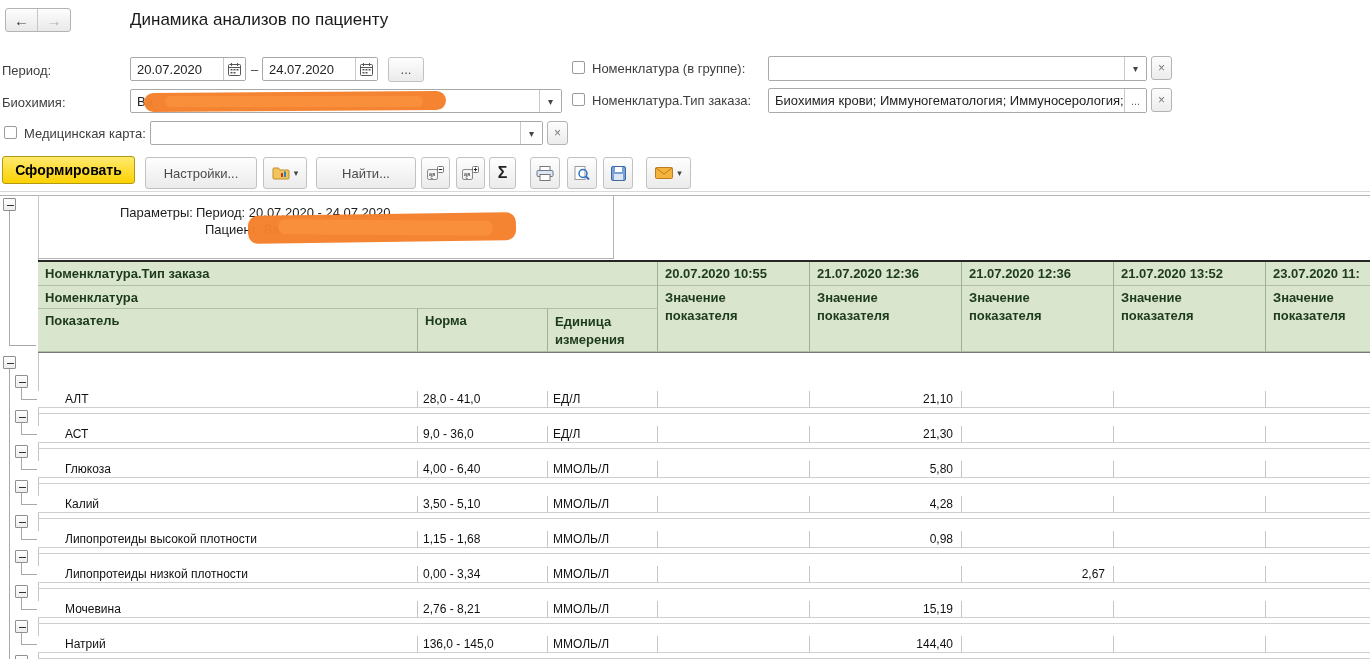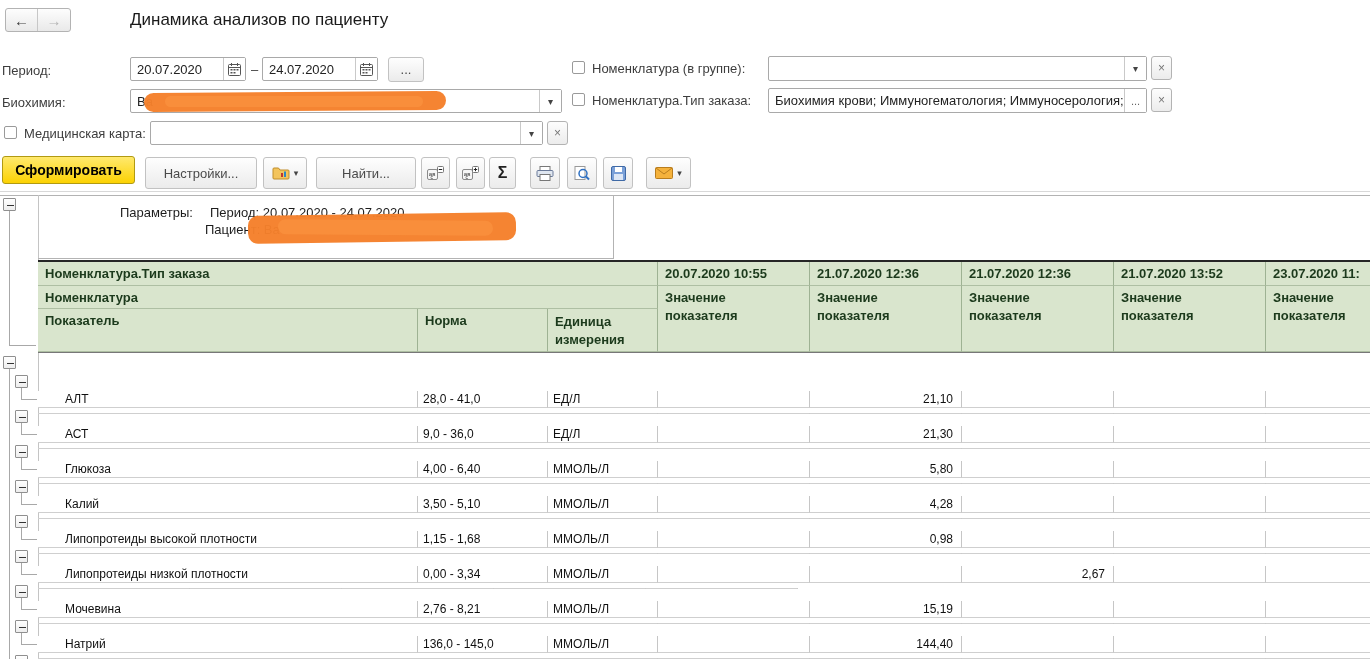--- a/index.html
+++ b/index.html
@@ -49,21 +49,21 @@
   .sumtxt { font-size:16px; font-weight:bold; color:#222; }
   .toolbar-sep { position:absolute; left:0; top:191px; width:1370px; border-top:1px solid #d8d8d8; }
 
   
   #report { position:absolute; left:0; top:195px; width:1370px; height:464px; }
   .topline { position:absolute; left:0; top:0; width:1370px; border-top:1px solid #b3b3b3; }
   .leftline { position:absolute; left:38px; top:0; height:464px; border-left:1px solid #c4c4c4; }
   .params { position:absolute; left:38px; top:1px; width:576px; height:63px;
     border-right:1px solid #b3b3b3; border-bottom:1px solid #b3b3b3; font-size:13px; color:#1d1d1d; }
   .params .pl { position:absolute; left:82px; top:9px; }
-  .params .l1 { position:absolute; left:172px; top:9px; }
+  .params .l1 { position:absolute; left:158px; top:9px; }
   .params .l2 { position:absolute; left:167px; top:26px; }
 
   #hdr { position:absolute; left:38px; top:65px; width:1380px;
     border-top:2px solid #262626; border-bottom:1px solid #777; }
   .hrow { display:flex; }
   .hc { background:#d9e5cd; border-right:1px solid #9eb293; border-bottom:1px solid #aebfa3;
     color:#1c3a1c; font-weight:bold; font-size:13px; display:flex; align-items:center;
     padding-left:7px; overflow:hidden; white-space:nowrap; }
   .hc.top { height:24px; width:620px; }
   .hc.date { height:24px; width:152px; flex:none; }
@@ -406,20 +406,21 @@
           <div class="c name">Липопротеиды высокой плотности</div>
           <div class="c norm">1,15 - 1,68</div>
           <div class="c unit">ММОЛЬ/Л</div>
           <div class="c val"></div>
           <div class="c val">0,98</div>
           <div class="c val"></div>
           <div class="c val"></div>
           <div class="c val"></div>
         </div>
         <div class="trow group2">
+          <div class="c gname">ЛПНП</div>
           <div class="c gval"></div>
           <div class="c gval"></div>
           <div class="c gval"></div>
           <div class="c gval"></div>
           <div class="c gval"></div>
         </div>
         <div class="trow data">
           <div class="c name">Липопротеиды низкой плотности</div>
           <div class="c norm">0,00 - 3,34</div>
           <div class="c unit">ММОЛЬ/Л</div>

